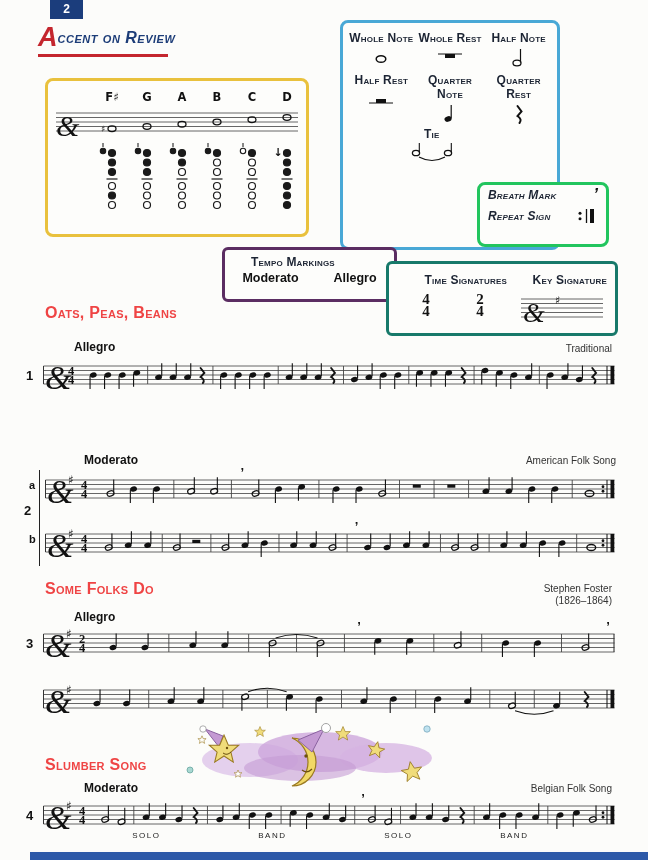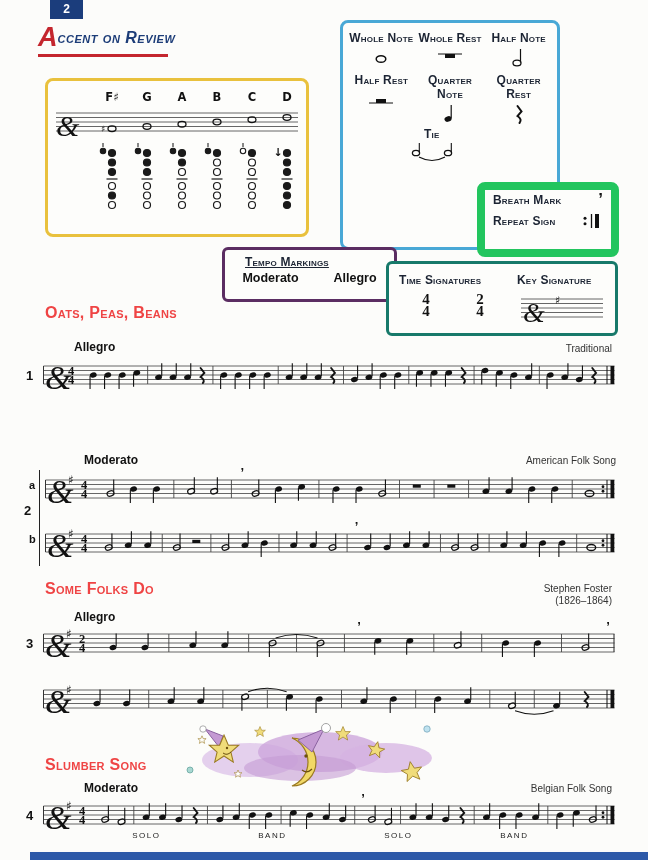--- a/index.html
+++ b/index.html
@@ -11,38 +11,38 @@
     font-weight:bold;font-size:12px;text-align:center;line-height:19px;}
   
   .hdr{left:38px;top:24px;white-space:nowrap;}
   .hdr .big-a{color:#c4262e;font-size:27px;font-weight:bold;font-style:italic;line-height:26px;vertical-align:-3px;}
   .hdr .rest{color:#1d3d78;font-size:16px;font-weight:bold;font-style:italic;font-variant:small-caps;letter-spacing:.5px;}
   .hdr-underline{left:38px;top:54px;width:130px;height:2.5px;background:#c4262e;}
   
   .box{border-radius:8px;background:#fdfdfb;}
   .yellow-box{left:45px;top:78px;width:258px;height:153px;border:3.5px solid #e9c13d;}
   .blue-box{left:340px;top:20px;width:214px;height:224px;border:3.5px solid #49a8d6;}
-  .red-box{left:477px;top:182px;width:126px;height:59px;border:8px solid #22c55e;z-index:5;}
+  .red-box{left:477px;top:182px;width:126px;height:59px;border:3px solid #22c55e;z-index:5;font-style:italic;}
   .purple-box{left:222px;top:247px;width:169px;height:49px;border:3px solid #5b2d62;border-radius:6px;}
   .teal-box{left:386px;top:261px;width:226px;height:69px;border:3px solid #17796a;border-radius:6px;z-index:4;}
   .box-label{font-weight:bold;font-variant:small-caps;font-size:12px;color:#1c2433;letter-spacing:.2px;}
   
   .note-grid{display:grid;grid-template-columns:1fr 1fr 1fr;padding:8px 4px 0 4px;row-gap:2px;}
   .note-cell{text-align:center;}
   .note-cell .sym{height:26px;display:flex;align-items:center;justify-content:center;}
   .tie-cell{width:55%;margin:0 auto 0 14%;text-align:center;}
   
   .mark-row{display:flex;align-items:center;justify-content:space-between;padding:3px 8px 0 8px;}
   .breath-sym{font-size:17px;font-weight:bold;color:#111;line-height:14px;}
   
-  .purple-box .box-label{display:block;padding:5px 0 0 20px;text-decoration:underline;}
+  .purple-box .box-label{display:block;padding:5px 0 0 26px;}
   .tempo-items{display:flex;justify-content:space-around;padding-top:2px;font-weight:bold;font-size:12.5px;color:#111;}
   
   .sig-inner{display:flex;padding:6px 8px 0 10px;gap:10px;}
-  .sig-col{text-align:left;}
+  .sig-col{text-align:right;}
   .timesig-row{display:flex;justify-content:space-around;padding-top:5px;}
   .timesig{display:inline-flex;flex-direction:column;font-family:"Liberation Serif",serif;
     font-weight:bold;font-size:15px;line-height:12px;color:#111;}
   
   .song-title{font-weight:bold;font-variant:small-caps;font-size:16px;color:#ef4444;letter-spacing:.3px;white-space:nowrap;}
   .song-sub{font-size:13px;margin-left:4px;}
   .tempo{font-weight:bold;font-size:12px;color:#111;}
   .credit{font-size:10px;color:#333;text-align:right;line-height:12px;}
   .song-num{font-weight:bold;font-size:13px;color:#111;}
   .part-label{font-weight:bold;font-size:11px;color:#111;}

